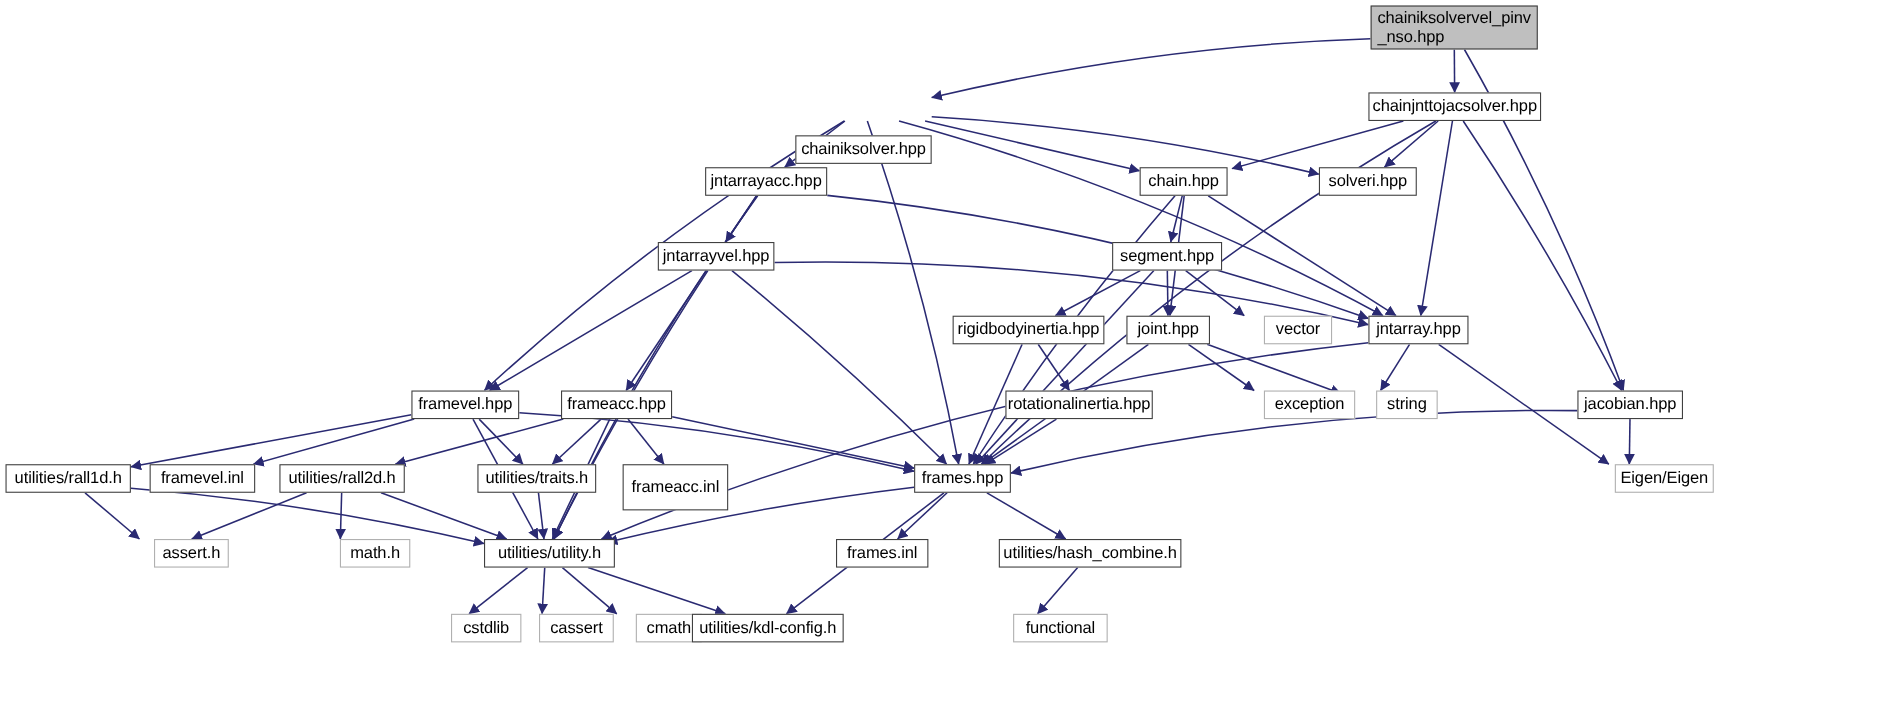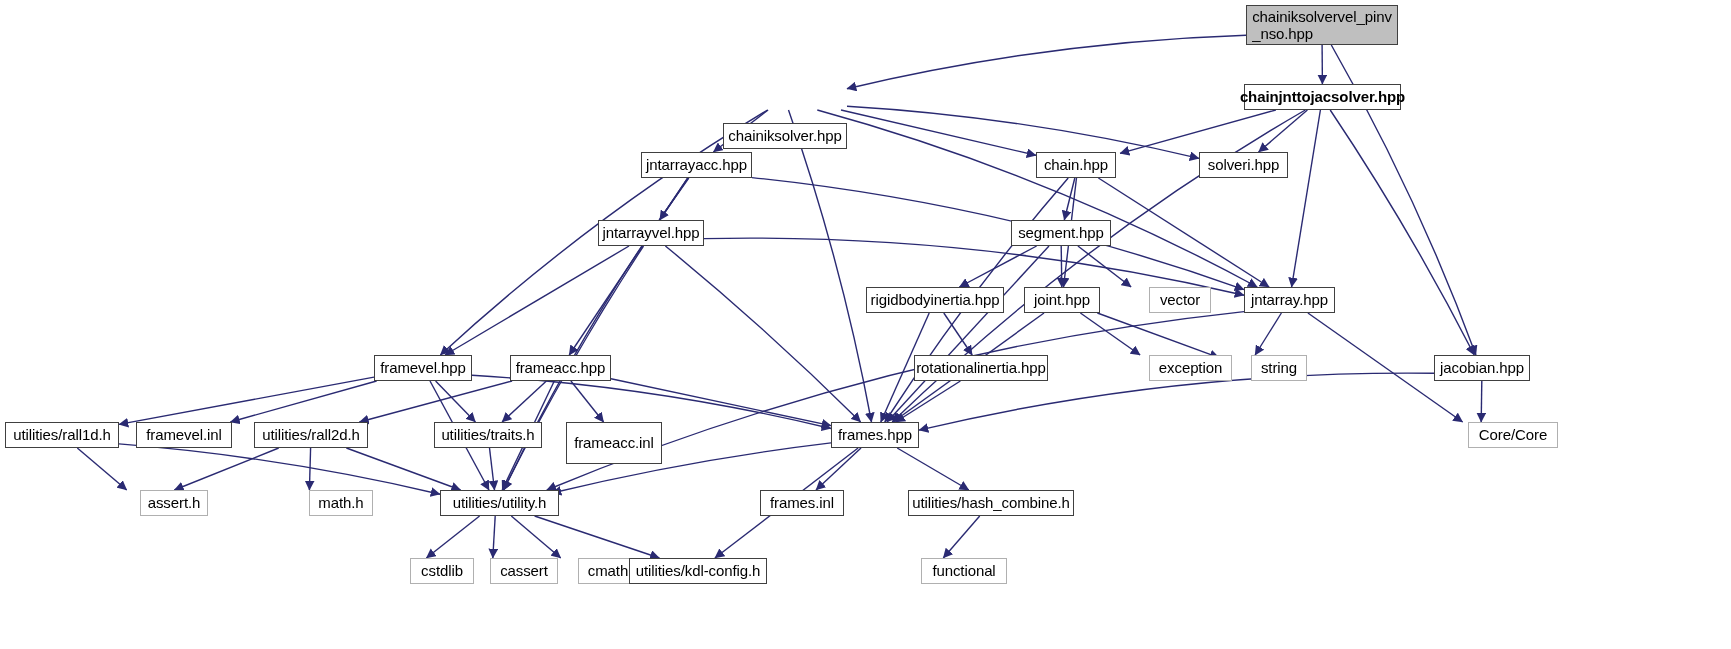--- a/index.html
+++ b/index.html
@@ -125,21 +125,21 @@
         <path d="M 495.2 516.0 Q 494.0 537.0 492.8 558.0" fill="none" stroke="#2a2a72" stroke-width="1.4" marker-end="url(#arrow)"></path>
         <path d="M 511.3 516.0 Q 536.0 537.0 560.7 558.0" fill="none" stroke="#2a2a72" stroke-width="1.4" marker-end="url(#arrow)"></path>
         <path d="M 534.6 516.0 Q 597.0 537.0 659.4 558.0" fill="none" stroke="#2a2a72" stroke-width="1.4" marker-end="url(#arrow)"></path>
         <path d="M 979.7 516.0 Q 961.5 537.0 943.3 558.0" fill="none" stroke="#2a2a72" stroke-width="1.4" marker-end="url(#arrow)"></path>
       </g>
   </svg>
   <div id="node-layer">
       <div class="node root" style="left: 1246px; top: 5px; width: 152px; height: 40px;">chainiksolvervel_pinv
 _nso.hpp</div>
       <div class="node" style="left: 723px; top: 84px; width: 124px; height: 26px; margin-top: 39px;">chainiksolver.hpp</div>
-      <div class="node" style="left: 1244px; top: 84px; width: 157px; height: 26px; font-weight: bold;">chainjnttojacsolver.hpp</div>
+      <div class="node" style="left: 1244px; top: 84px; width: 157px; height: 26px;">chainjnttojacsolver.hpp</div>
       <div class="node" style="left: 641px; top: 152px; width: 111px; height: 26px;">jntarrayacc.hpp</div>
       <div class="node" style="left: 1036px; top: 152px; width: 80px; height: 26px;">chain.hpp</div>
       <div class="node" style="left: 1199px; top: 152px; width: 89px; height: 26px;">solveri.hpp</div>
       <div class="node" style="left: 598px; top: 220px; width: 106px; height: 26px;">jntarrayvel.hpp</div>
       <div class="node" style="left: 1011px; top: 220px; width: 100px; height: 26px;">segment.hpp</div>
       <div class="node" style="left: 866px; top: 287px; width: 138px; height: 26px;">rigidbodyinertia.hpp</div>
       <div class="node" style="left: 1024px; top: 287px; width: 76px; height: 26px;">joint.hpp</div>
       <div class="node sys" style="left: 1117px; top: 287px; width: 62px; height: 26px;">vector</div>
       <div class="node" style="left: 1244px; top: 287px; width: 91px; height: 26px;">jntarray.hpp</div>
       <div class="node" style="left: 374px; top: 355px; width: 98px; height: 26px;">framevel.hpp</div>
@@ -147,21 +147,21 @@
       <div class="node" style="left: 914px; top: 355px; width: 134px; height: 26px;">rotationalinertia.hpp</div>
       <div class="node sys" style="left: 1117px; top: 355px; width: 83px; height: 26px;">exception</div>
       <div class="node sys" style="left: 1219px; top: 355px; width: 56px; height: 26px;">string</div>
       <div class="node" style="left: 1434px; top: 355px; width: 96px; height: 26px;">jacobian.hpp</div>
       <div class="node" style="left: 5px; top: 422px; width: 114px; height: 26px;">utilities/rall1d.h</div>
       <div class="node" style="left: 136px; top: 422px; width: 96px; height: 26px;">framevel.inl</div>
       <div class="node" style="left: 254px; top: 422px; width: 114px; height: 26px;">utilities/rall2d.h</div>
       <div class="node" style="left: 434px; top: 422px; width: 108px; height: 26px;">utilities/traits.h</div>
       <div class="node" style="left: 566px; top: 422px; width: 96px; height: 42px;">frameacc.inl</div>
       <div class="node" style="left: 831px; top: 422px; width: 88px; height: 26px;">frames.hpp</div>
-      <div class="node sys" style="left: 1436px; top: 422px; width: 90px; height: 26px;">Core/Core</div>
+      <div class="node sys" style="left: 1436px; top: 422px; width: 90px; height: 26px;">Eigen/Eigen</div>
       <div class="node sys" style="left: 108px; top: 490px; width: 68px; height: 26px;">assert.h</div>
       <div class="node sys" style="left: 277px; top: 490px; width: 64px; height: 26px;">math.h</div>
       <div class="node" style="left: 440px; top: 490px; width: 119px; height: 26px;">utilities/utility.h</div>
       <div class="node" style="left: 760px; top: 490px; width: 84px; height: 26px;">frames.inl</div>
       <div class="node" style="left: 908px; top: 490px; width: 166px; height: 26px;">utilities/hash_combine.h</div>
       <div class="node sys" style="left: 378px; top: 558px; width: 64px; height: 26px;">cstdlib</div>
       <div class="node sys" style="left: 458px; top: 558px; width: 68px; height: 26px;">cassert</div>
       <div class="node sys" style="left: 546px; top: 558px; width: 60px; height: 26px;">cmath</div>
       <div class="node" style="left: 629px; top: 558px; width: 138px; height: 26px;">utilities/kdl-config.h</div>
       <div class="node sys" style="left: 889px; top: 558px; width: 86px; height: 26px;">functional</div>

